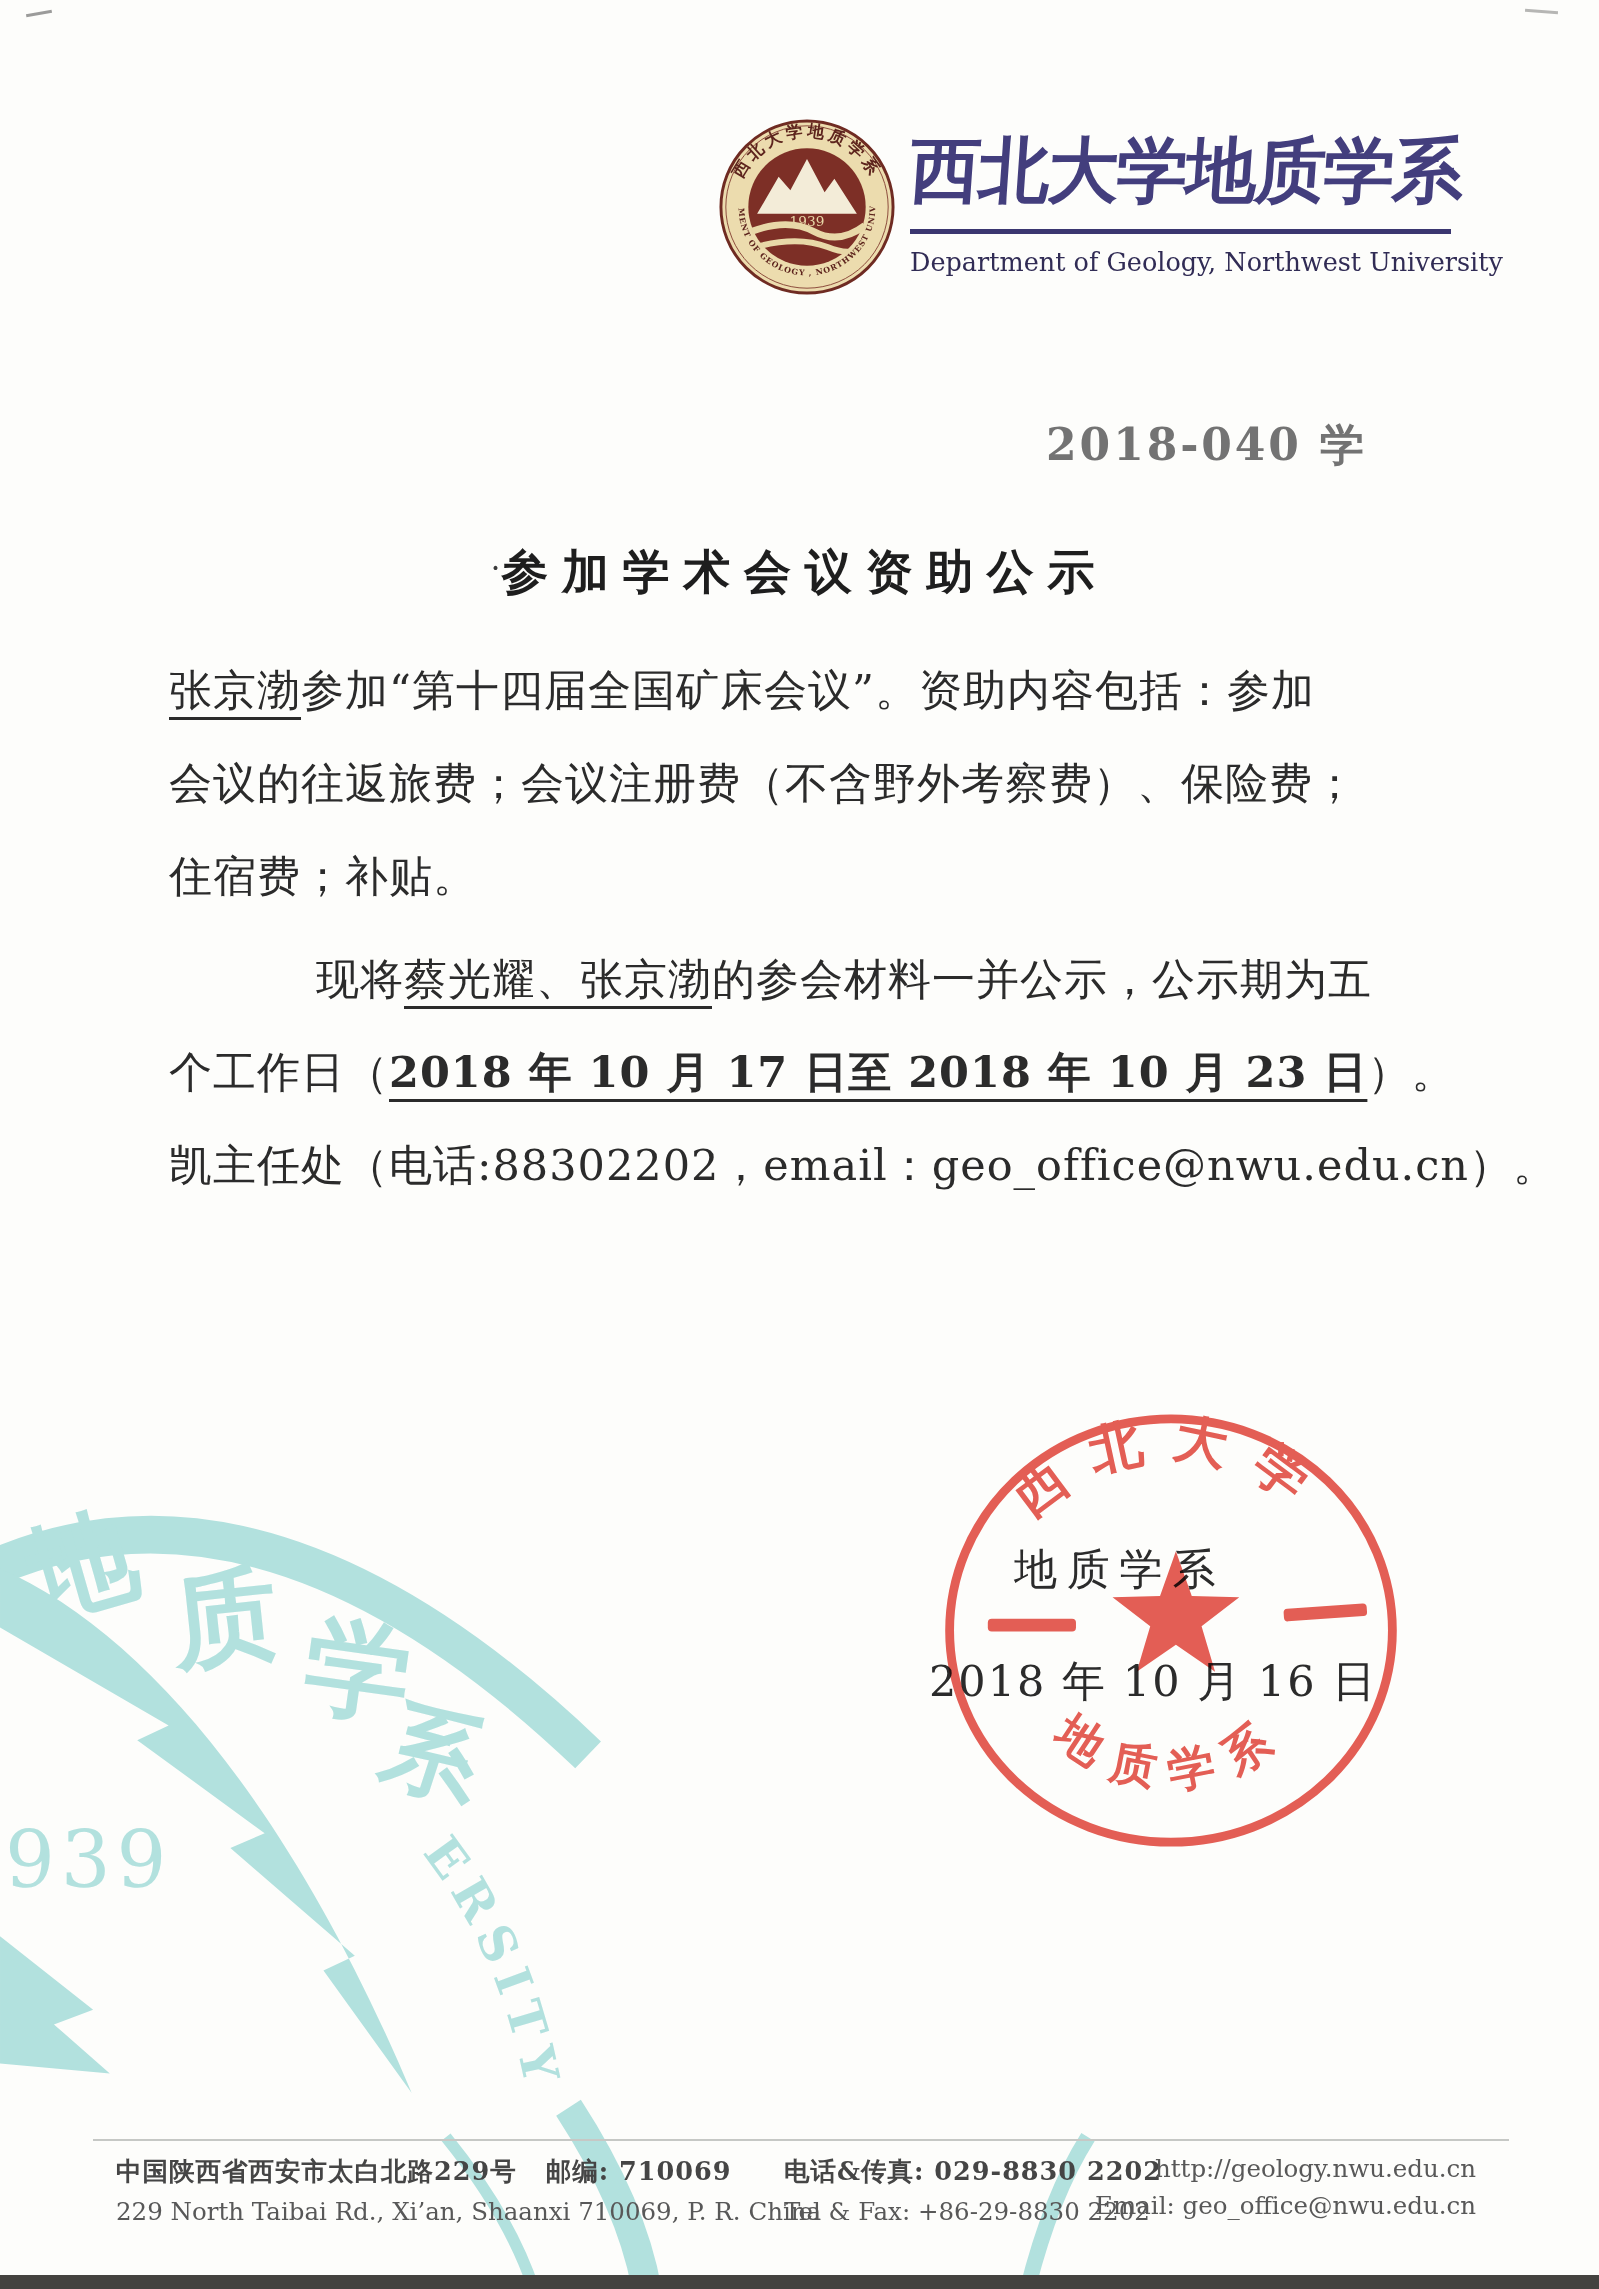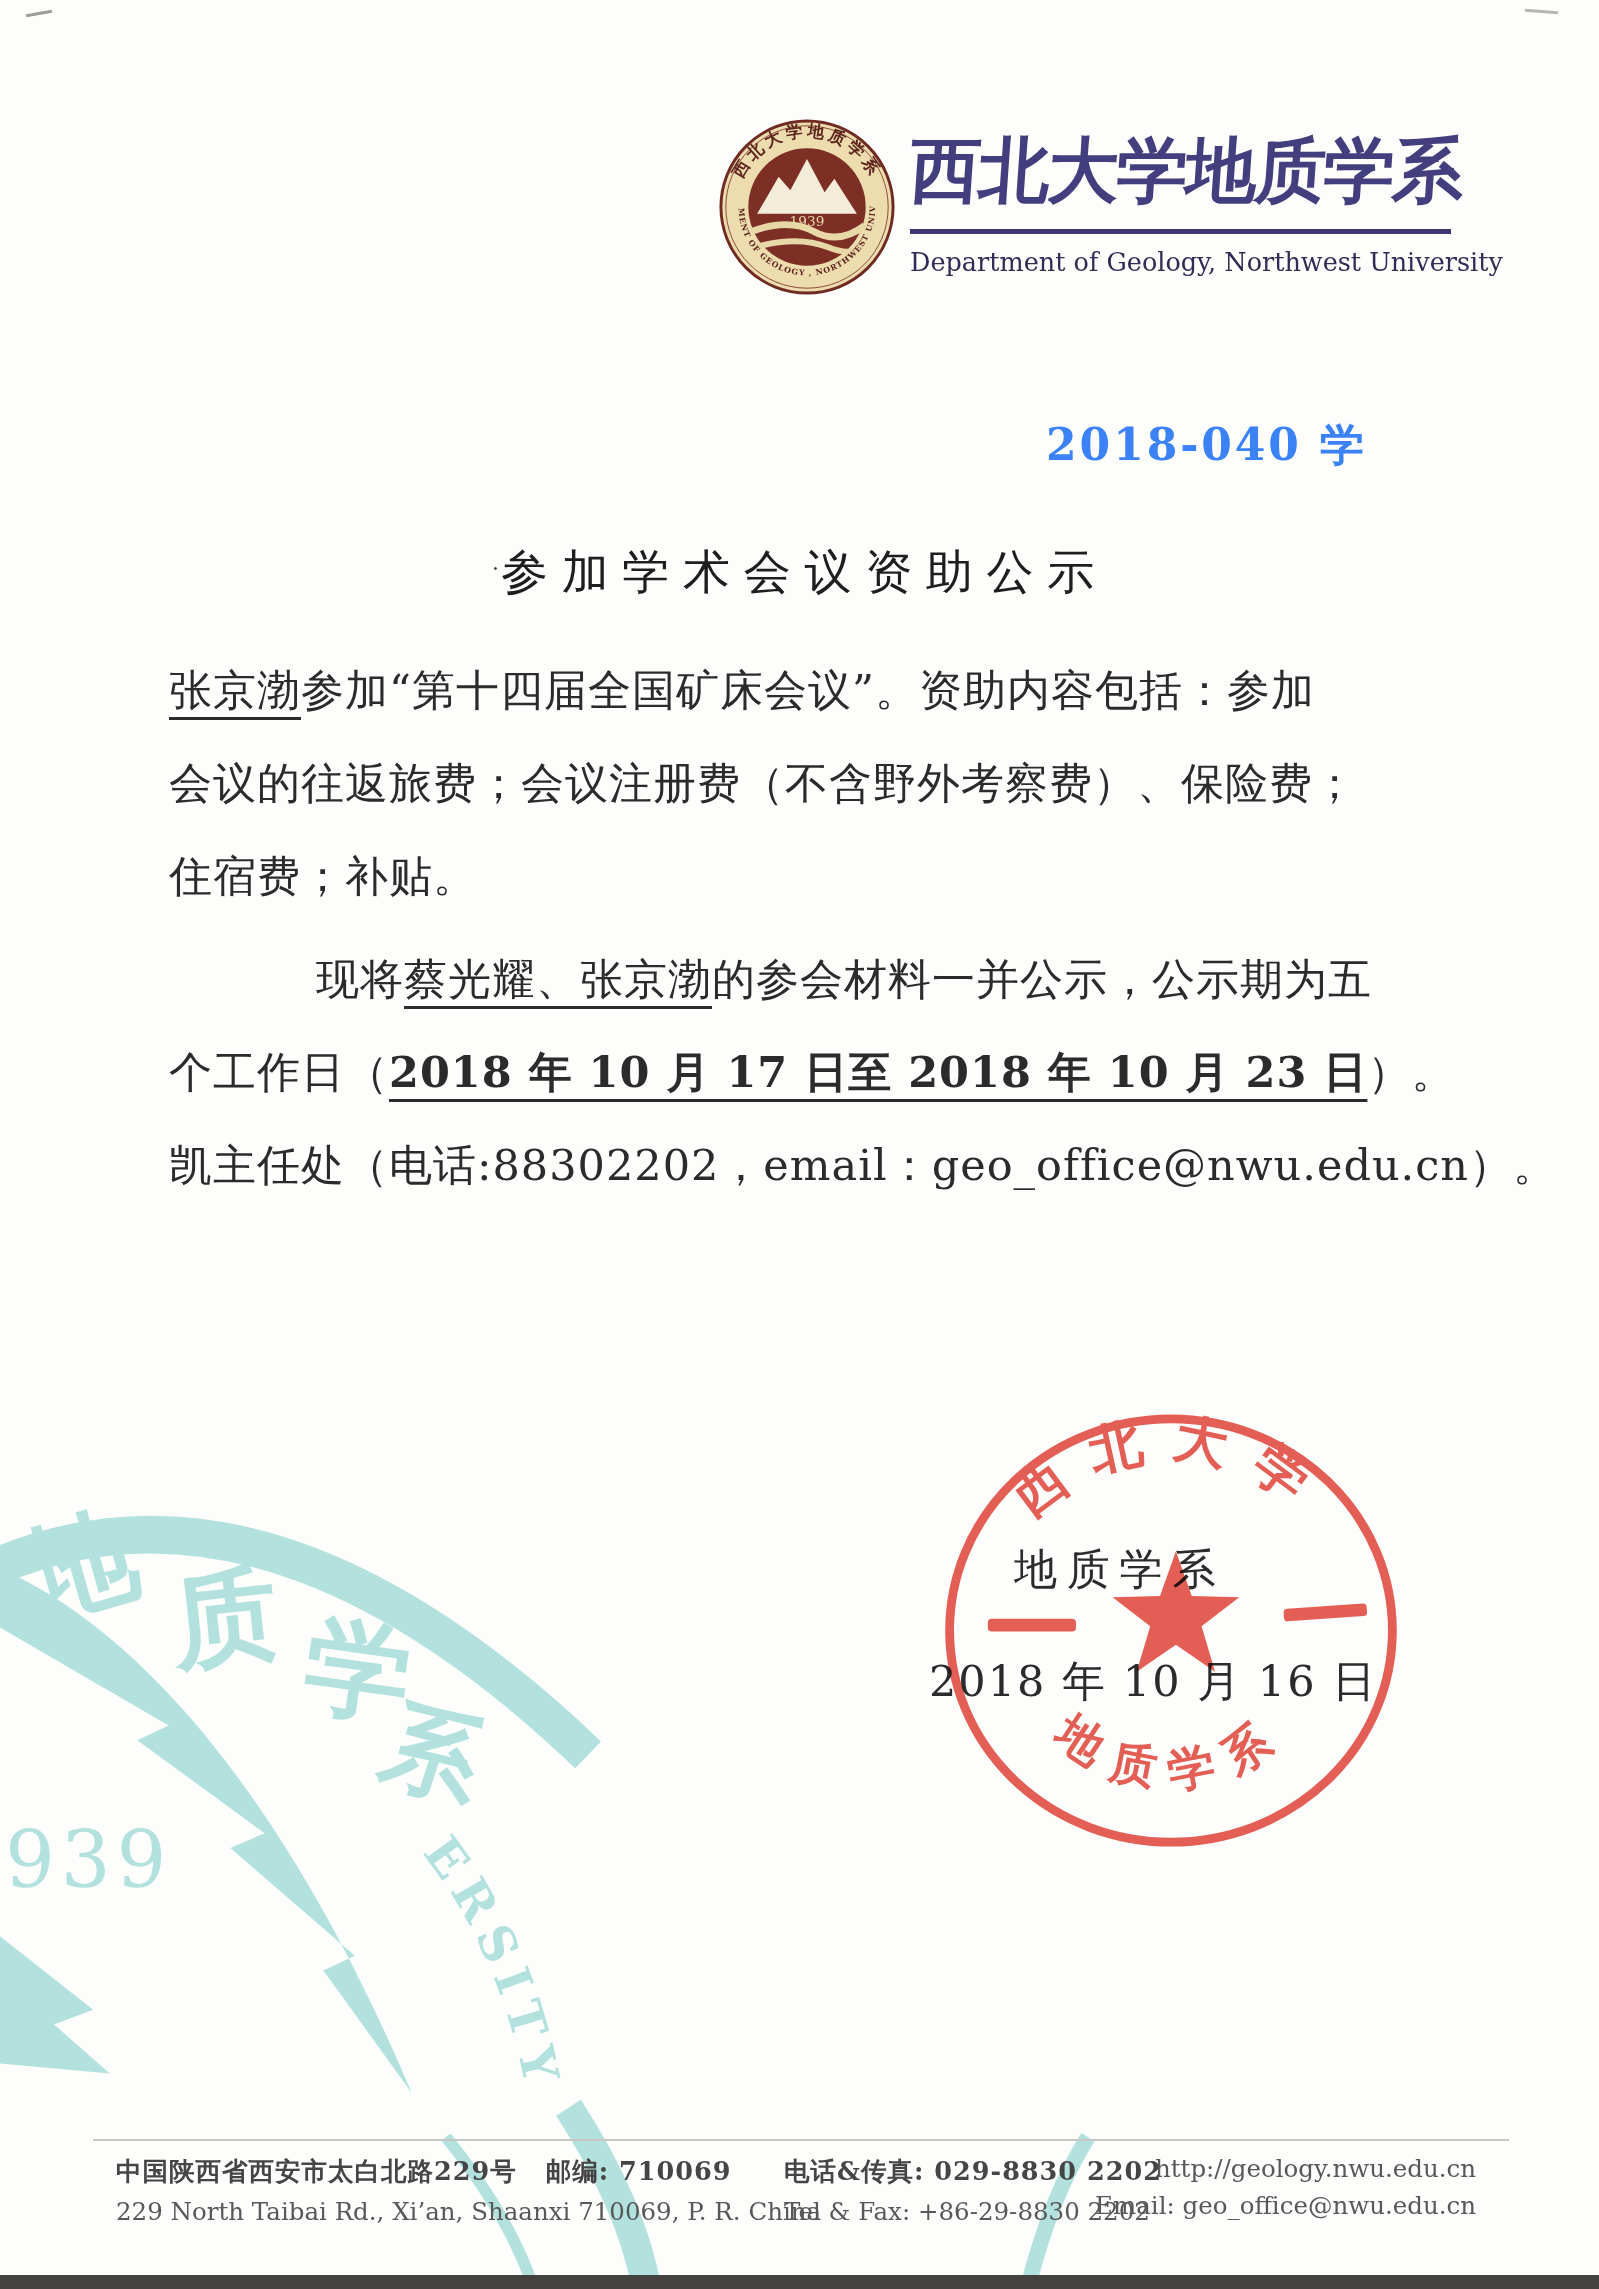--- a/index.html
+++ b/index.html
@@ -9,23 +9,23 @@
 
   
   #seal{left:718px;top:118px;width:178px;height:178px;}
   #brand{left:910px;top:135px;width:545px;}
   #brand-cn{font-size:71px;font-weight:bold;color:#433e7d;letter-spacing:-2px;line-height:1;
             text-align:center;white-space:nowrap;transform:skewX(-4deg);}
   #brand-rule{left:910px;top:229px;width:541px;height:4.9px;background:#3b3670;}
   #brand-en{left:910px;top:247px;width:541px;text-align:center;font-size:25.5px;font-weight:normal;
             color:#312c55;letter-spacing:0px;white-space:nowrap;}
 
-  #doc-number{right:233px;top:416px;font-size:44px;font-weight:bold;color:#3b82f6;letter-spacing:2.9px;}
+  #doc-number{right:233px;top:416px;font-size:44px;font-weight:bold;color:#737373;letter-spacing:2.9px;}
 
-  #doc-title{left:0;top:541px;width:1600px;text-align:center;font-size:47px;font-weight:normal;
+  #doc-title{left:0;top:541px;width:1600px;text-align:center;font-size:47px;font-weight:bold;
              color:#1e1e1e;letter-spacing:13.7px;}
   #doc-title .dot{font-size:21.6px;letter-spacing:0;vertical-align:17.6px;margin-right:2px;color:#3a3a3a;}
 
   
   #body-block{left:169px;top:644px;width:1127px;color:#2b2b2b;}
   .line{height:93px;line-height:93px;font-size:43px;text-align:justify;text-align-last:justify;
         letter-spacing:1px;white-space:nowrap;}
   .line.end{text-align:center;text-align-last:left;}
   .line.indent{text-indent:147px;}
   .line.gap{margin-top:9.8px;}

